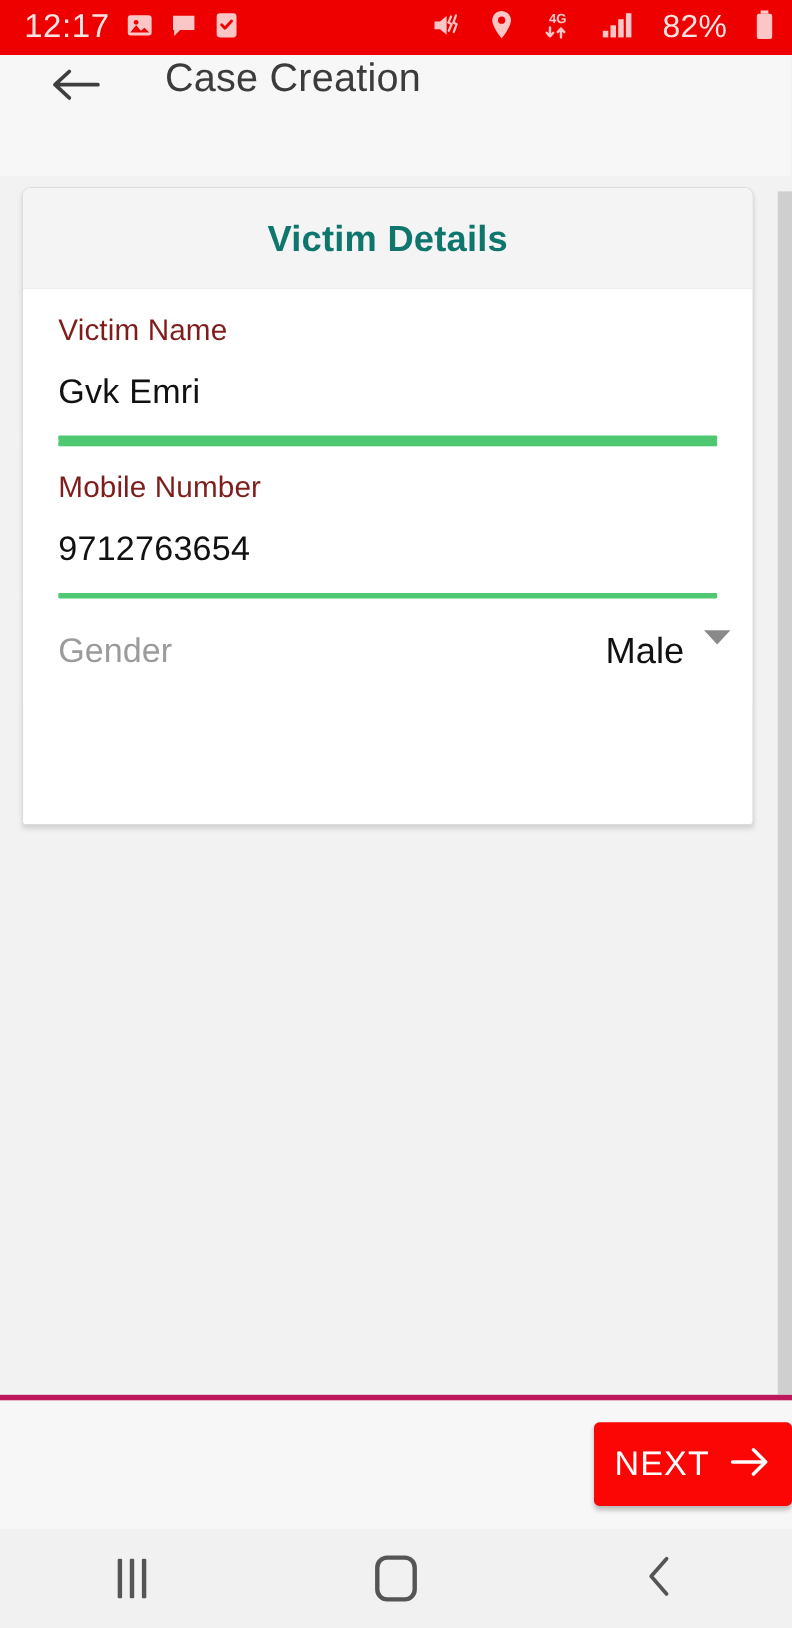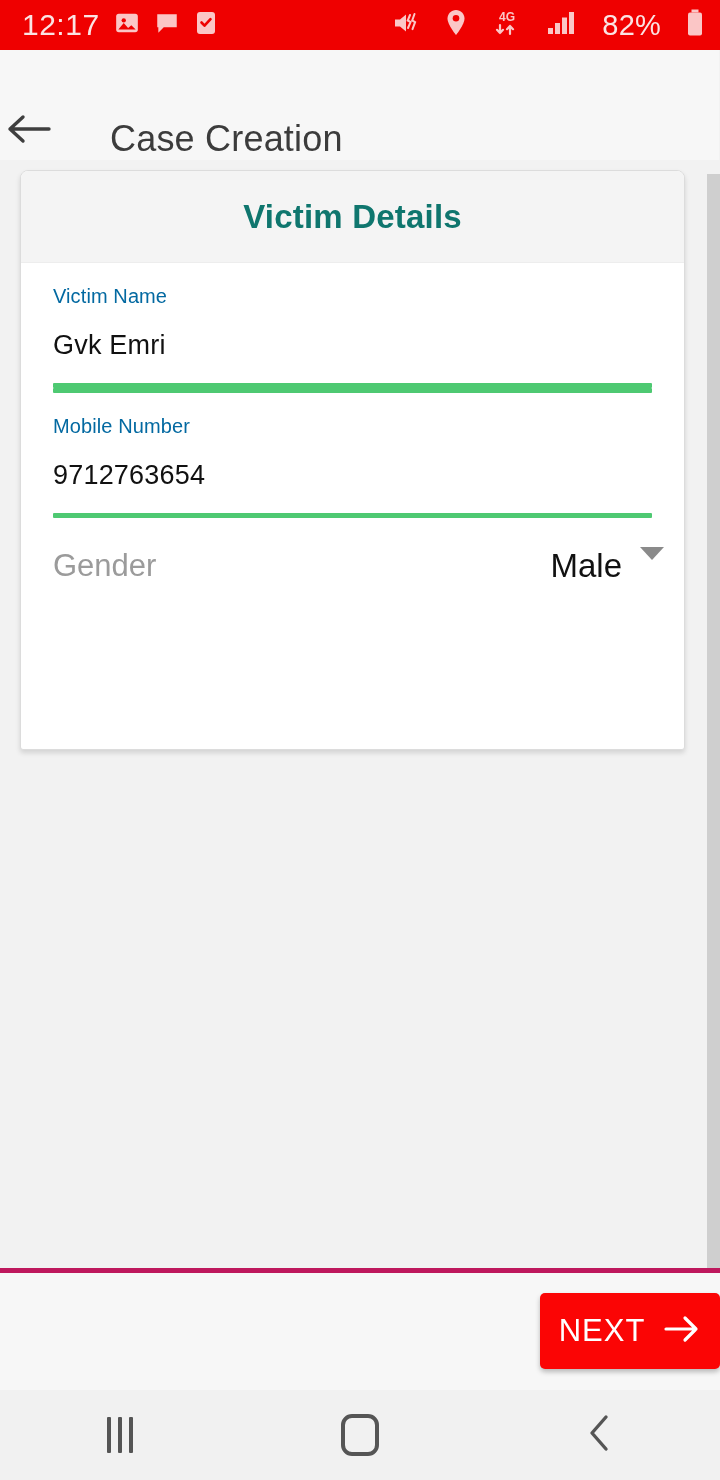--- a/index.html
+++ b/index.html
@@ -19,21 +19,21 @@
   }
   .sb-left{ display:flex; align-items:center; gap:14px; flex:1; }
   .sb-time{ font-size:30px; letter-spacing:.5px; color:#fbe3e3; font-weight:400; }
   .sb-right{ display:flex; align-items:center; gap:25px; }
   .sb-batt{ font-size:29px; color:#fbe3e3; letter-spacing:.2px; }
   .ic{ display:block; }
 
   
   .toolbar{
     position:absolute; top:50px; left:0; width:719px; height:110px;
-    background:#f7f7f7; display:flex; align-items:flex-end; 
+    background:#f7f7f7; display:flex; align-items:flex-start; padding-left:40px;
   }
   .back-btn{ width:58px; height:58px; display:flex; align-items:center; justify-content:center; }
   .toolbar-title{
     font-size:36px; color:#3c3c3c; margin-left:52px;
     font-weight:400; letter-spacing:.2px;
   }
 
   
   .scroll-area{
     position:absolute; top:160px; left:0; width:720px; height:1108px;
@@ -54,24 +54,24 @@
     overflow:hidden;
   }
   .card-header{
     height:92px; background:#f4f4f4; border-bottom:1px solid #ededed;
     display:flex; align-items:center; justify-content:center;
   }
   .card-title{ color:#0f766e; font-size:33px; font-weight:bold; letter-spacing:.2px; }
 
   .field{ position:relative; padding:0 32px 0 32px; background:#fff; }
   .field-label{
-    color:#0369a1; font-size:20px; padding-top:22px; letter-spacing:.1px;
+    color:#7f1d1d; font-size:27px; padding-top:22px; letter-spacing:.1px;
   }
   .field-value{
-    color:#111111; font-size:27px; padding-top:22px; padding-bottom:22px;
+    color:#111111; font-size:31px; padding-top:22px; padding-bottom:22px;
     letter-spacing:.2px;
   }
   .underline{ height:5px; background:#4ec972; border-radius:1px; }
 
   .field-row{
     display:flex; align-items:center; justify-content:space-between;
     padding:0 20px 0 32px; background:#fff; height:96px;
   }
   .row-label{ color:#9b9b9b; font-size:31px; }
   .row-right{ display:flex; gap:18px; }

